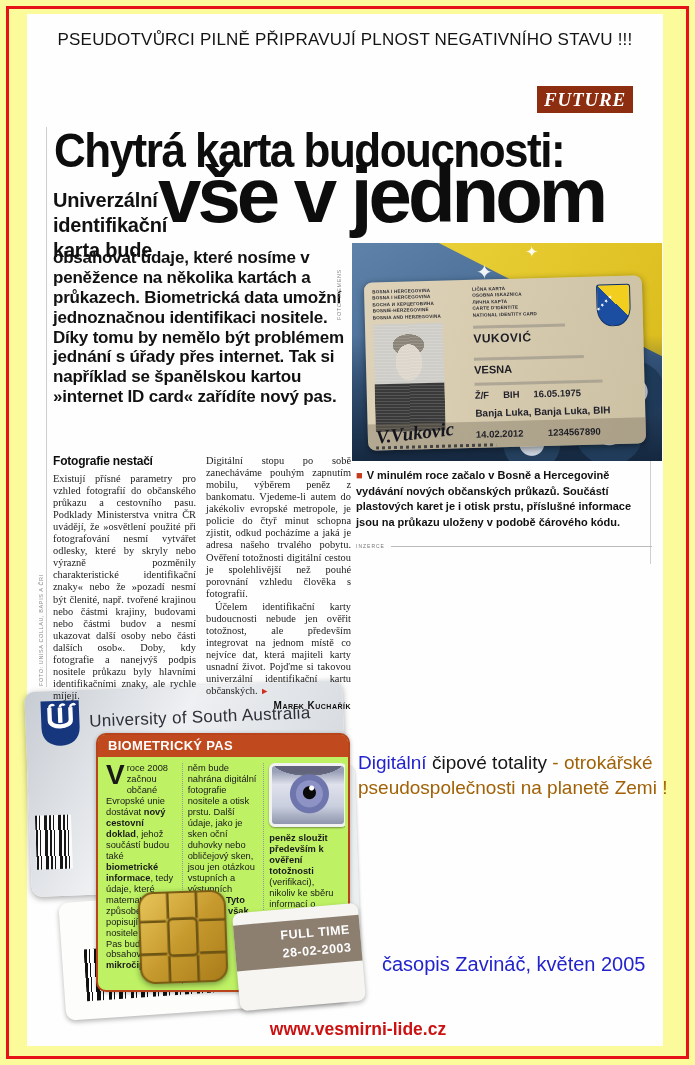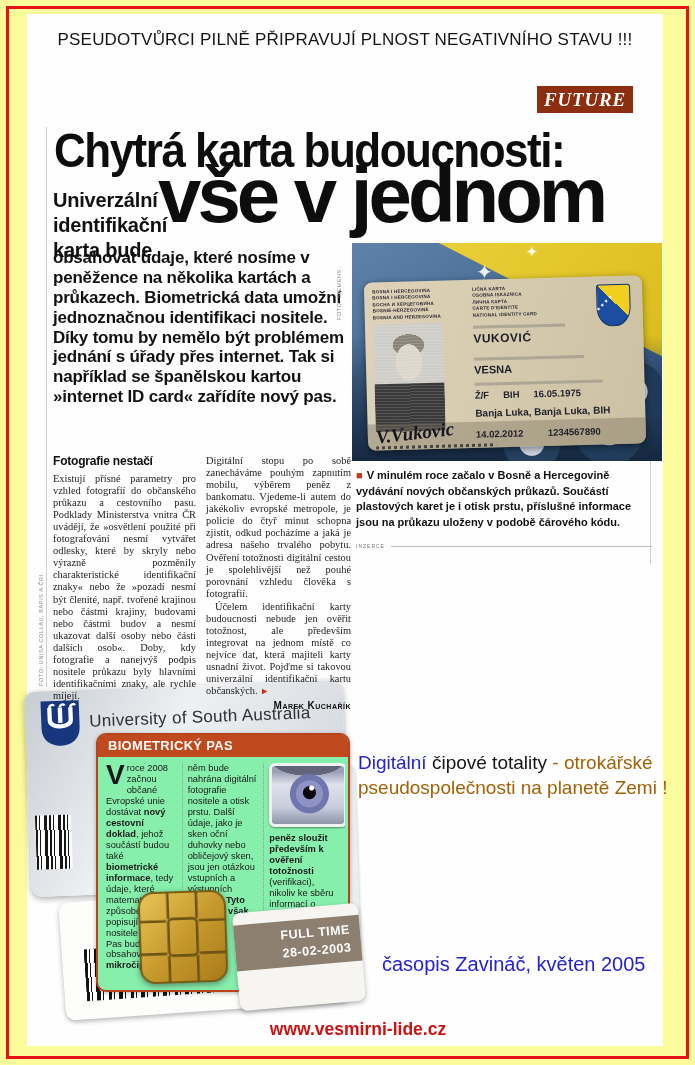--- a/index.html
+++ b/index.html
@@ -93,21 +93,21 @@
     background:repeating-linear-gradient(90deg,#161616 0 2px,#fafafa 2px 4px,#161616 4px 5px,#fafafa 5px 9px,#161616 9px 12px,#fafafa 12px 14px);}
   .card-right-sliver{left:332px;top:765px;width:26px;height:190px;transform:rotate(-2deg);background:#eceff0;
     border-radius:8px;z-index:1;box-shadow:0 1px 3px rgba(0,0,0,.25);}
   .card-bottom{left:62px;top:893px;width:285px;height:118px;transform:rotate(-4deg);background:#fdfdfb;border-radius:10px;
     z-index:1;box-shadow:0 2px 5px rgba(0,0,0,.3);}
   .barcode-big{position:absolute;left:22px;top:48px;width:180px;height:52px;
     background:repeating-linear-gradient(90deg,#111 0 3px,#fff 3px 5px,#111 5px 6px,#fff 6px 10px,#111 10px 14px,#fff 14px 16px,#111 16px 17px,#fff 17px 22px);}
 
   
   .bio-box{left:96px;top:733px;width:250px;height:255px;z-index:2;border:2px solid #b9441c;border-radius:10px;
-    background:#86efac;box-shadow:0 1px 4px rgba(0,0,0,.3);}
+    background:#bef264;box-shadow:0 1px 4px rgba(0,0,0,.3);}
   .bio-banner{height:22px;background:#c04a1e;border-radius:7px 7px 0 0;color:#fff;font-size:13px;font-weight:700;
     line-height:22px;padding-left:10px;letter-spacing:.3px;}
   .bio-cols{display:flex;padding:6px 3px 4px;height:calc(100% - 34px);}
   .bio-col{flex:1;padding:0 5px;font-size:9.3px;line-height:1.18;color:#191919;overflow:hidden;hyphens:auto;}
   .bio-col + .bio-col{border-left:1px dotted #999;}
   .seg-bold{font-weight:700;}
   .dropcap{float:left;font-size:28px;line-height:24px;font-weight:700;margin:0 2px 0 0;}
   .eye{width:72px;height:58px;border:3px solid #f2f2f2;border-radius:6px;margin:0 0 6px 0;box-shadow:0 1px 2px rgba(0,0,0,.4);
     background:
       radial-gradient(circle 2.5px at 55% 38%, #fff 0 2px, transparent 3px),

